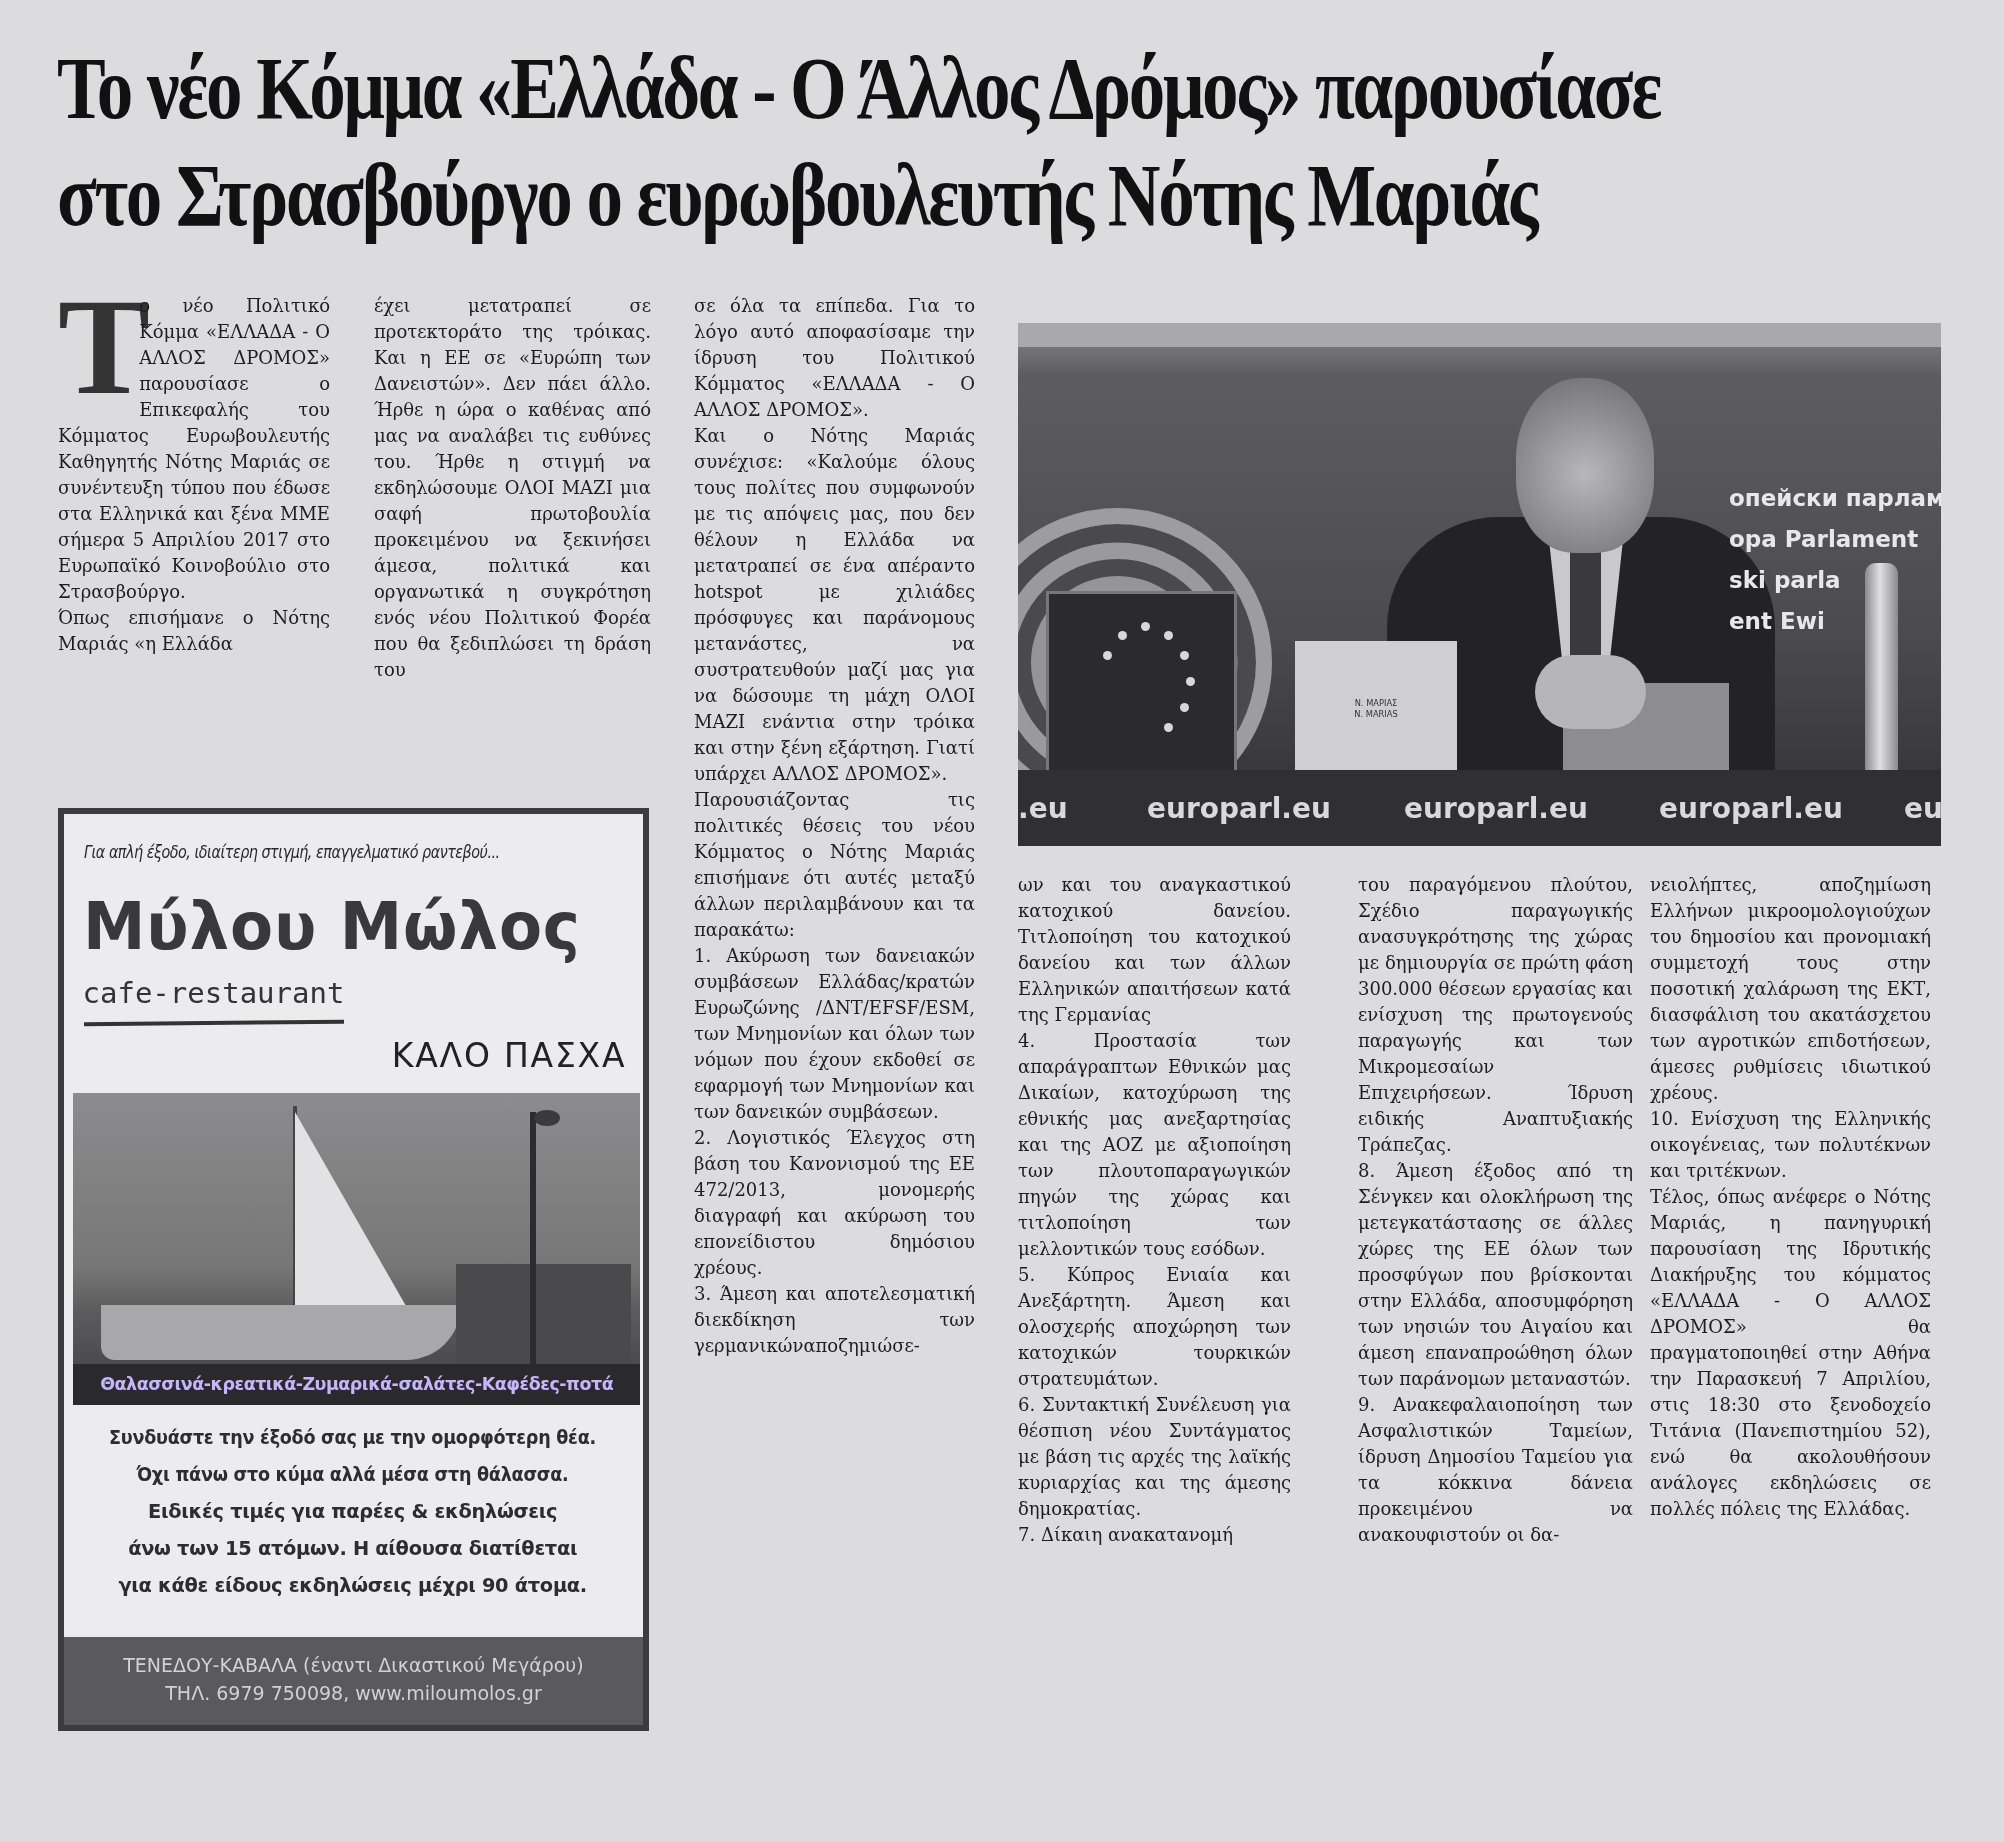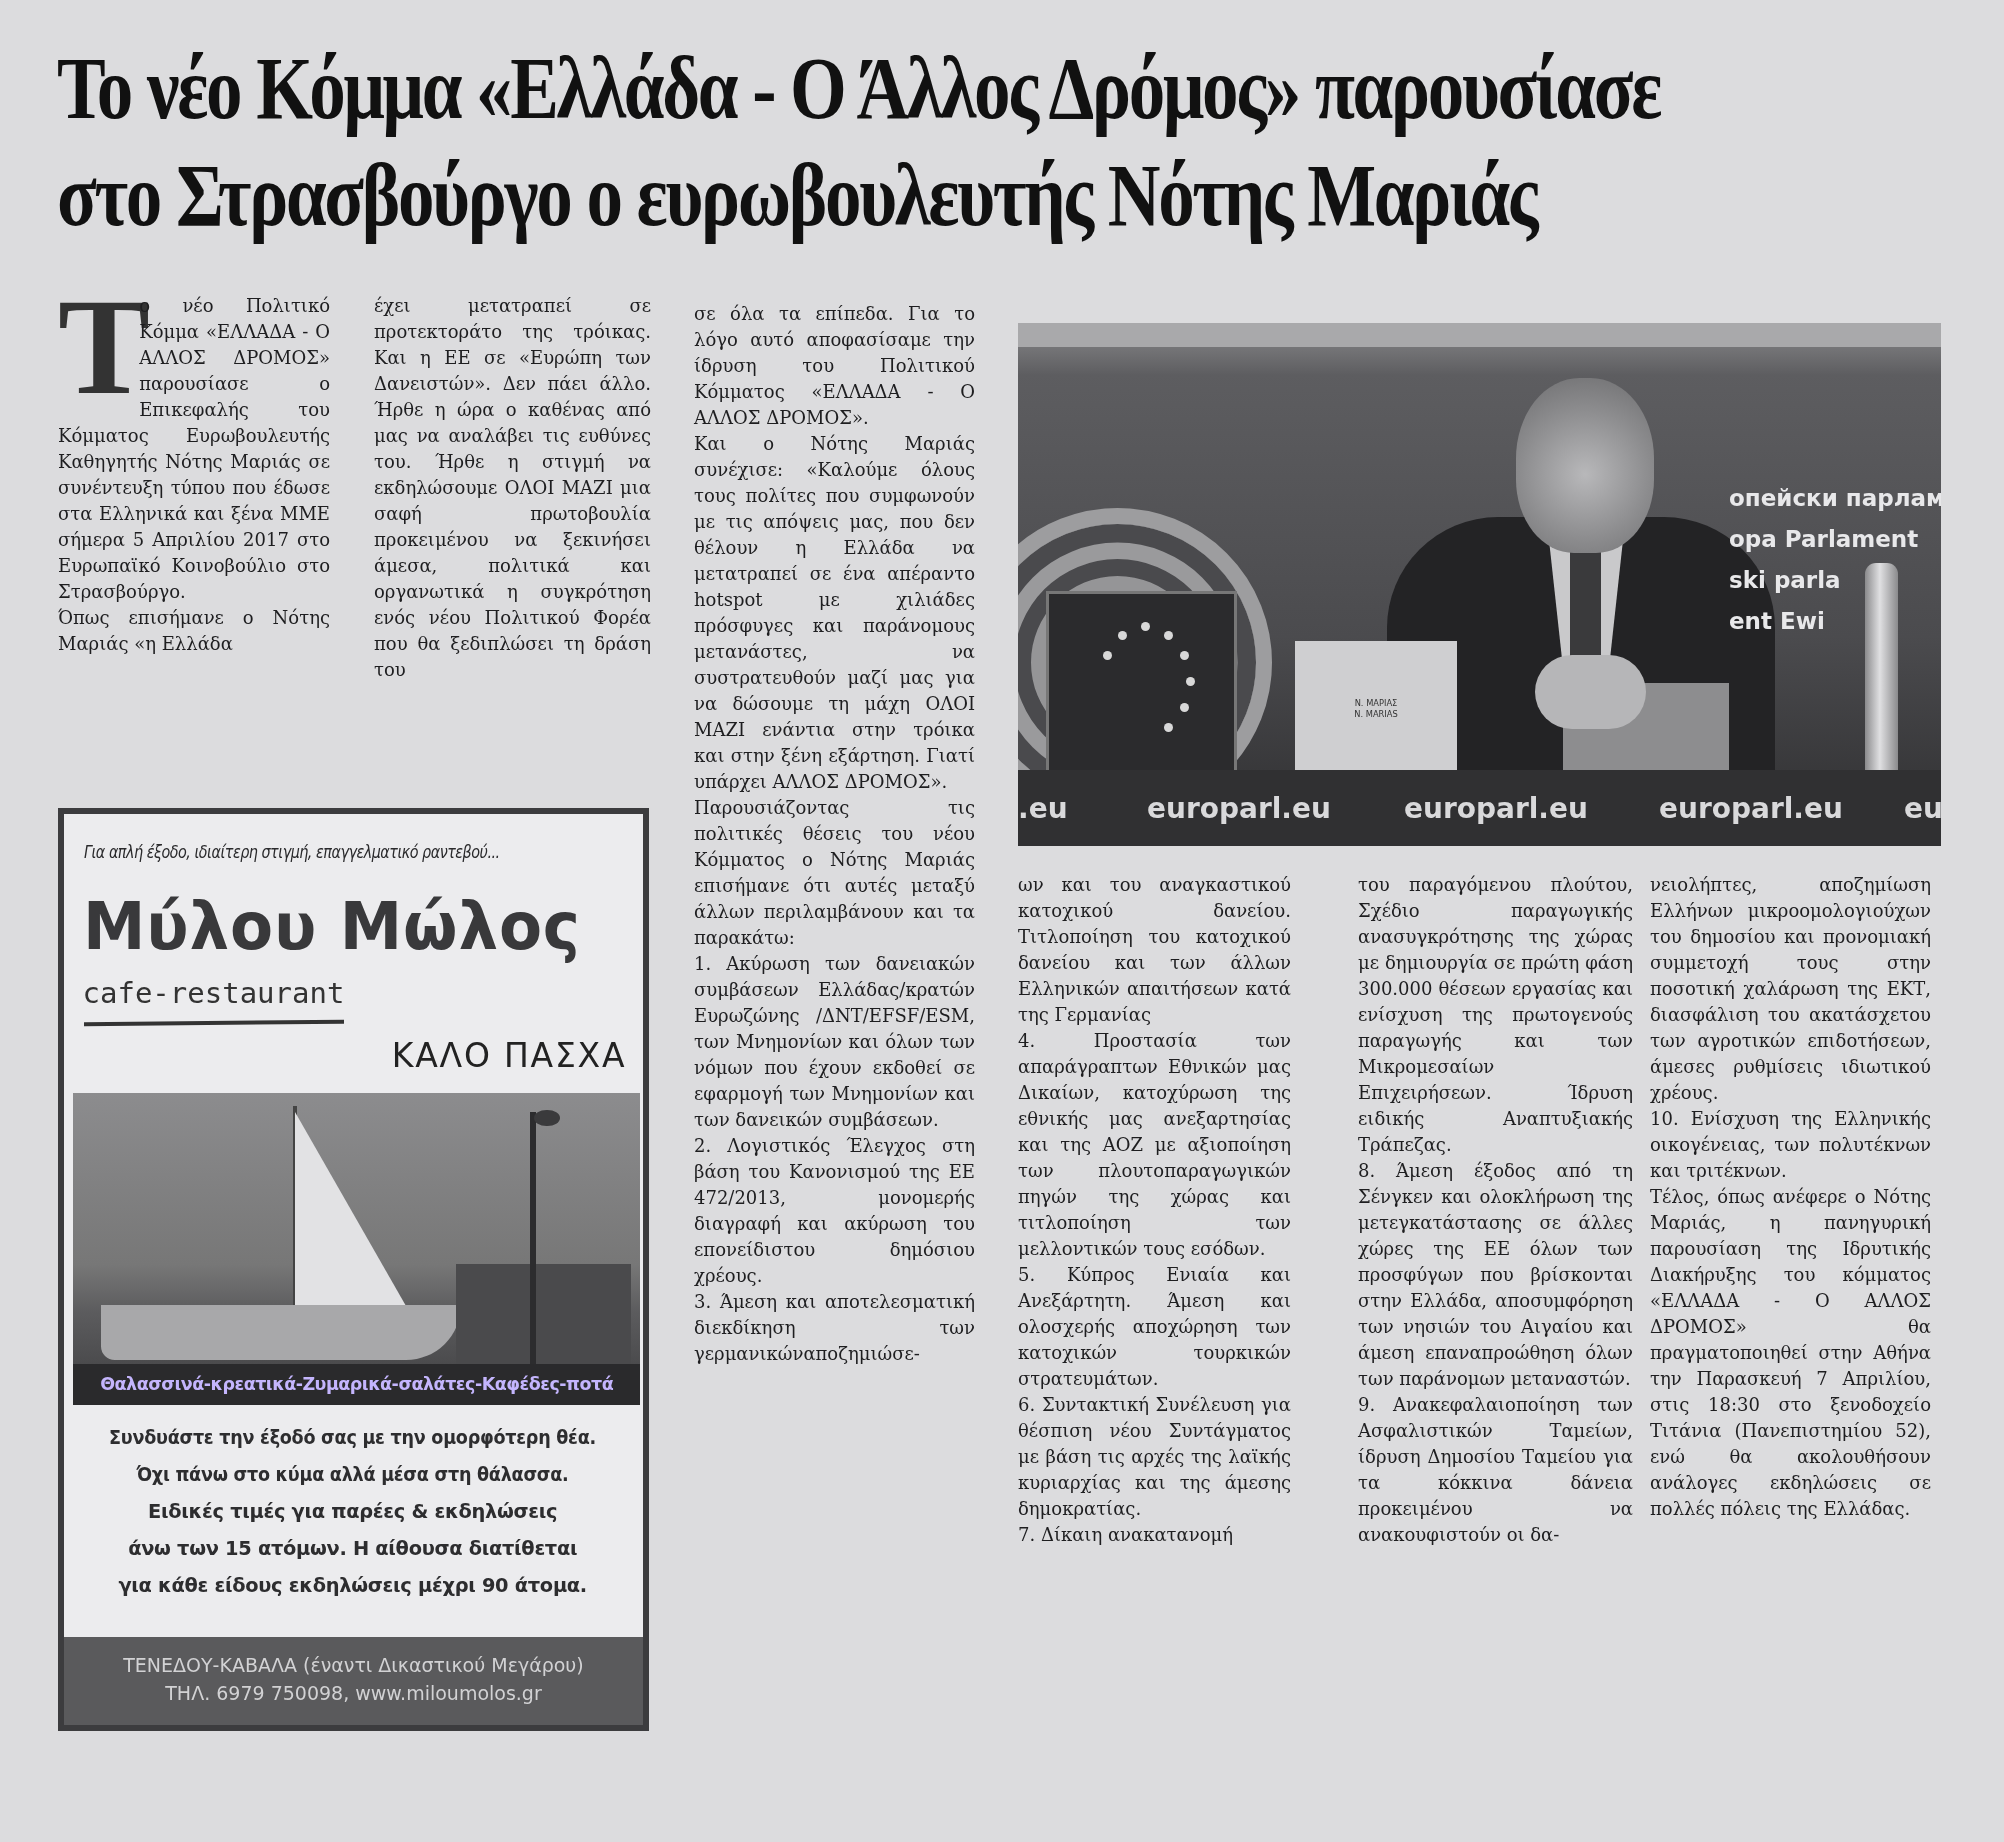--- a/index.html
+++ b/index.html
@@ -177,21 +177,21 @@
 <div class="col" style="left:58px; top:293px; width:272px;">
   <span class="dropcap">Τ</span>
   <p>ο νέο Πολιτικό Κόμμα «ΕΛΛΑΔΑ - Ο ΑΛΛΟΣ ΔΡΟΜΟΣ» παρουσίασε ο Επικεφαλής του Κόμματος Ευρωβουλευτής Καθηγητής Νότης Μαριάς σε συνέντευξη τύπου που έδωσε στα Ελληνικά και ξένα ΜΜΕ σήμερα 5 Απριλίου 2017 στο Ευρωπαϊκό Κοινοβούλιο στο Στρασβούργο.</p>
   <p>Όπως επισήμανε ο Νότης Μαριάς «η Ελλάδα</p>
 </div>
 
 <div class="col" style="left:374px; top:293px; width:277px;">
   <p>έχει μετατραπεί σε προτεκτοράτο της τρόικας. Και η ΕΕ σε «Ευρώπη των Δανειστών». Δεν πάει άλλο. Ήρθε η ώρα ο καθένας από μας να αναλάβει τις ευθύνες του. Ήρθε η στιγμή να εκδηλώσουμε ΟΛΟΙ ΜΑΖΙ μια σαφή πρωτοβουλία προκειμένου να ξεκινήσει άμεσα, πολιτικά και οργανωτικά η συγκρότηση ενός νέου Πολιτικού Φορέα που θα ξεδιπλώσει τη δράση του</p>
 </div>
 
-<div class="col" style="left:694px; top:293px; width:281px;margin-top:8px;">
+<div class="col" style="left:694px; top:293px; width:281px;">
   <p>σε όλα τα επίπεδα. Για το λόγο αυτό αποφασίσαμε την ίδρυση του Πολιτικού Κόμματος «ΕΛΛΑΔΑ - Ο ΑΛΛΟΣ ΔΡΟΜΟΣ».</p>
   <p>Και ο Νότης Μαριάς συνέχισε: «Καλούμε όλους τους πολίτες που συμφωνούν με τις απόψεις μας, που δεν θέλουν η Ελλάδα να μετατραπεί σε ένα απέραντο hotspot με χιλιάδες πρόσφυγες και παράνομους μετανάστες, να συστρατευθούν μαζί μας για να δώσουμε τη μάχη ΟΛΟΙ ΜΑΖΙ ενάντια στην τρόικα και στην ξένη εξάρτηση. Γιατί υπάρχει ΑΛΛΟΣ ΔΡΟΜΟΣ».</p>
   <p>Παρουσιάζοντας τις πολιτικές θέσεις του νέου Κόμματος ο Νότης Μαριάς επισήμανε ότι αυτές μεταξύ άλλων περιλαμβάνουν και τα παρακάτω:</p>
   <p>1. Ακύρωση των δανειακών συμβάσεων Ελλάδας/κρατών Ευρωζώνης /ΔΝΤ/EFSF/ESM, των Μνημονίων και όλων των νόμων που έχουν εκδοθεί σε εφαρμογή των Μνημονίων και των δανεικών συμβάσεων.</p>
   <p>2. Λογιστικός Έλεγχος στη βάση του Κανονισμού της ΕΕ 472/2013, μονομερής διαγραφή και ακύρωση του επονείδιστου δημόσιου χρέους.</p>
   <p>3. Άμεση και αποτελεσματική διεκδίκηση των γερμανικώναποζημιώσε-</p>
 </div>
 
 <div class="photo">
   <div class="topbar"></div>

